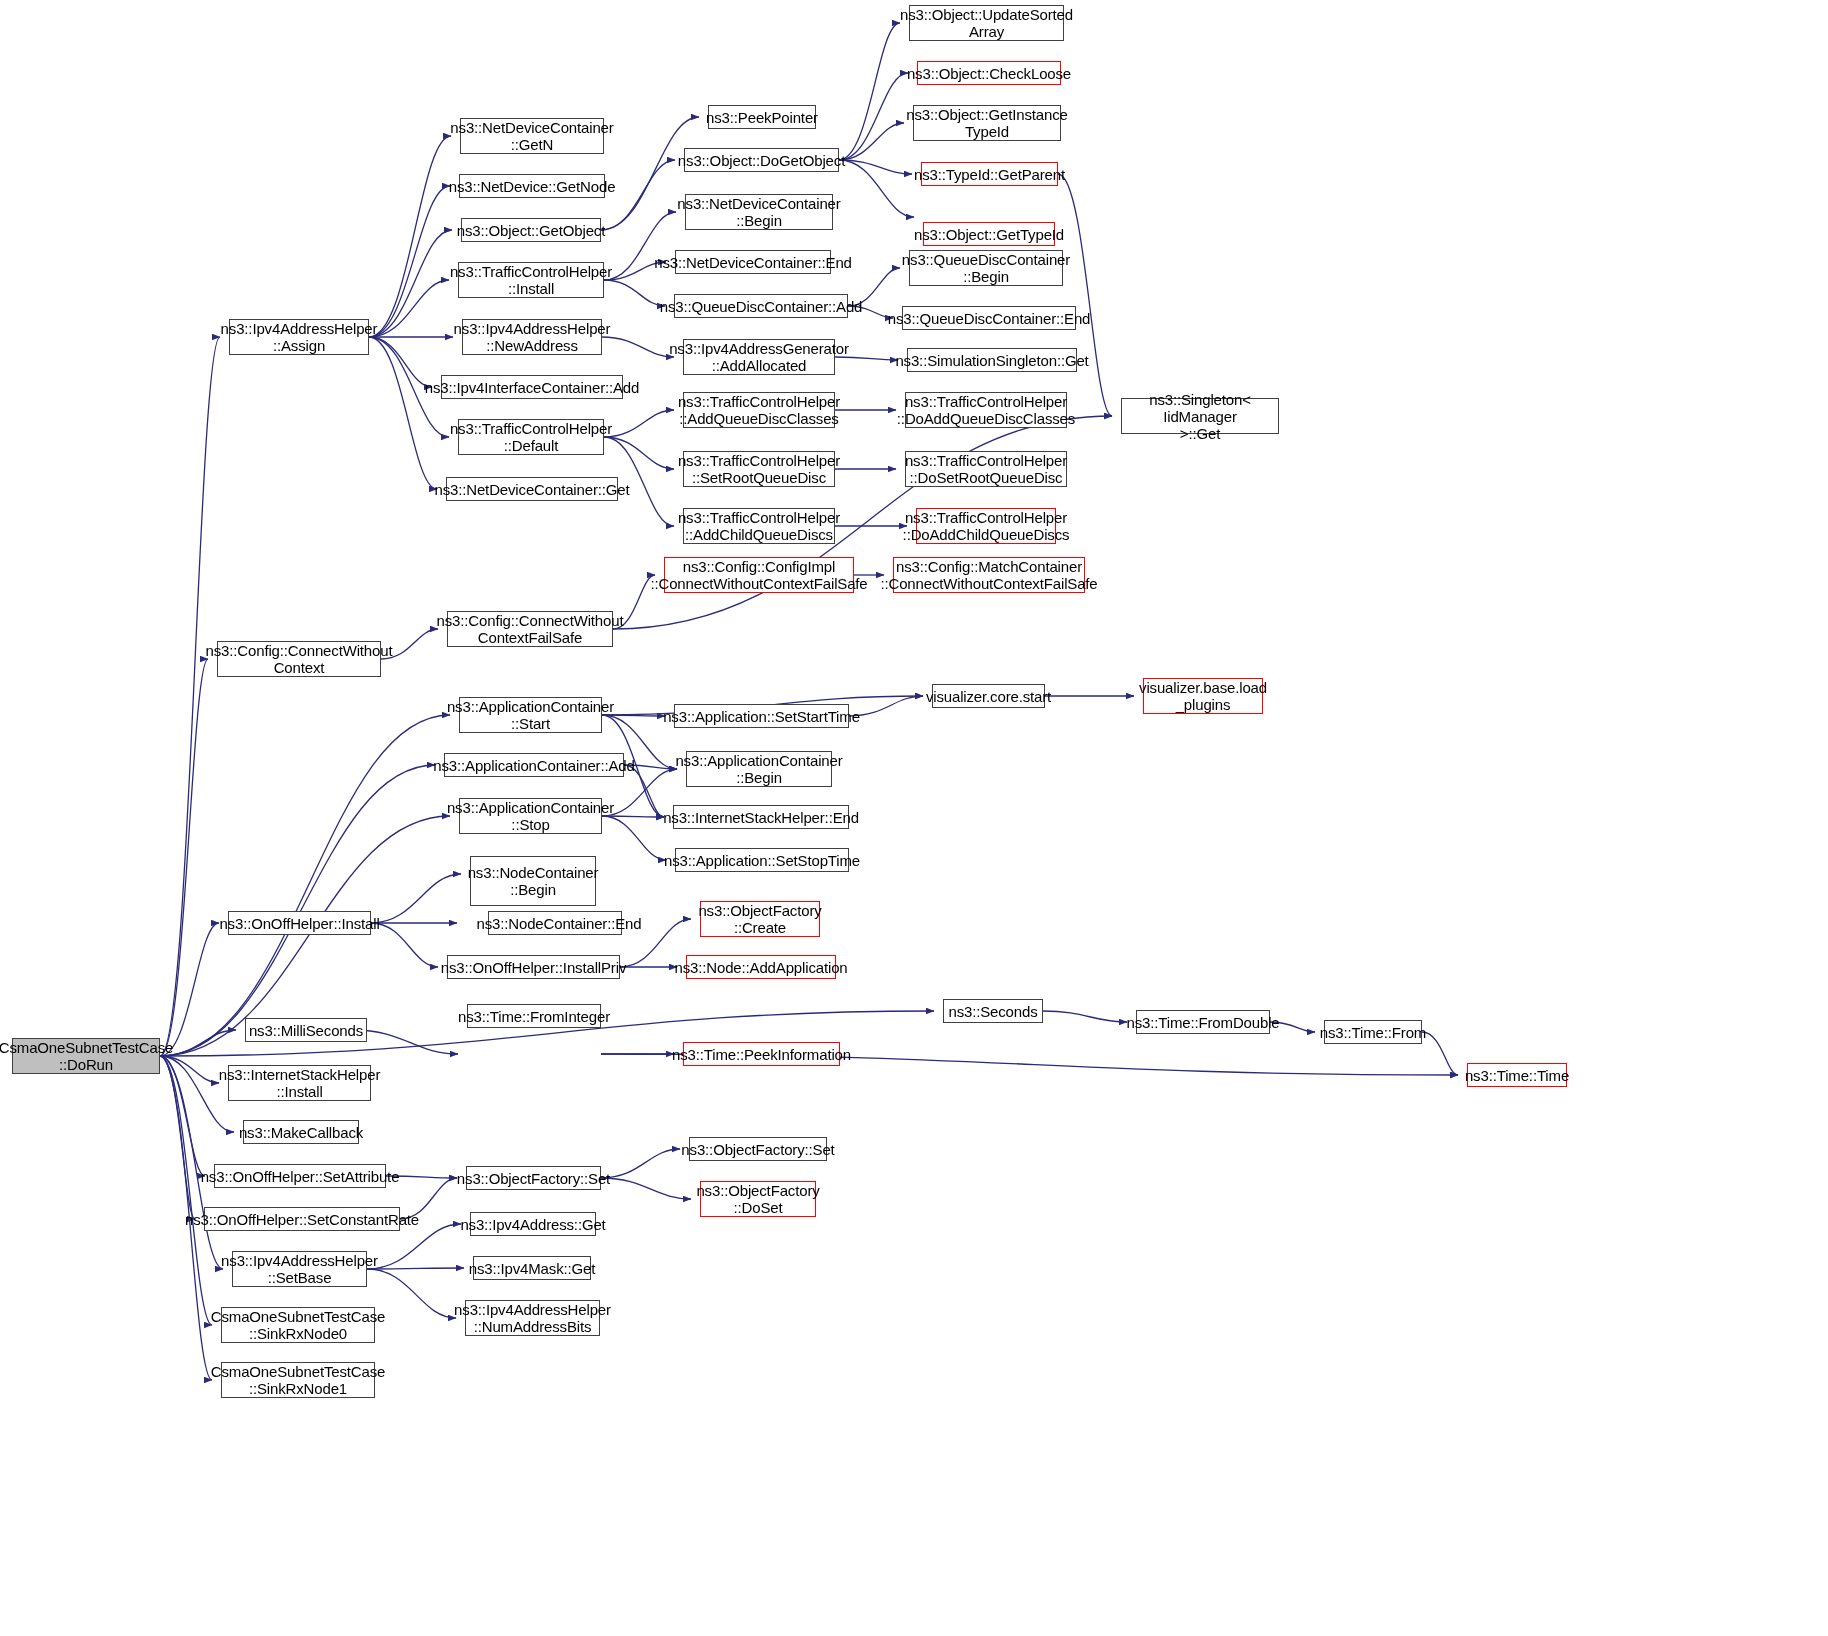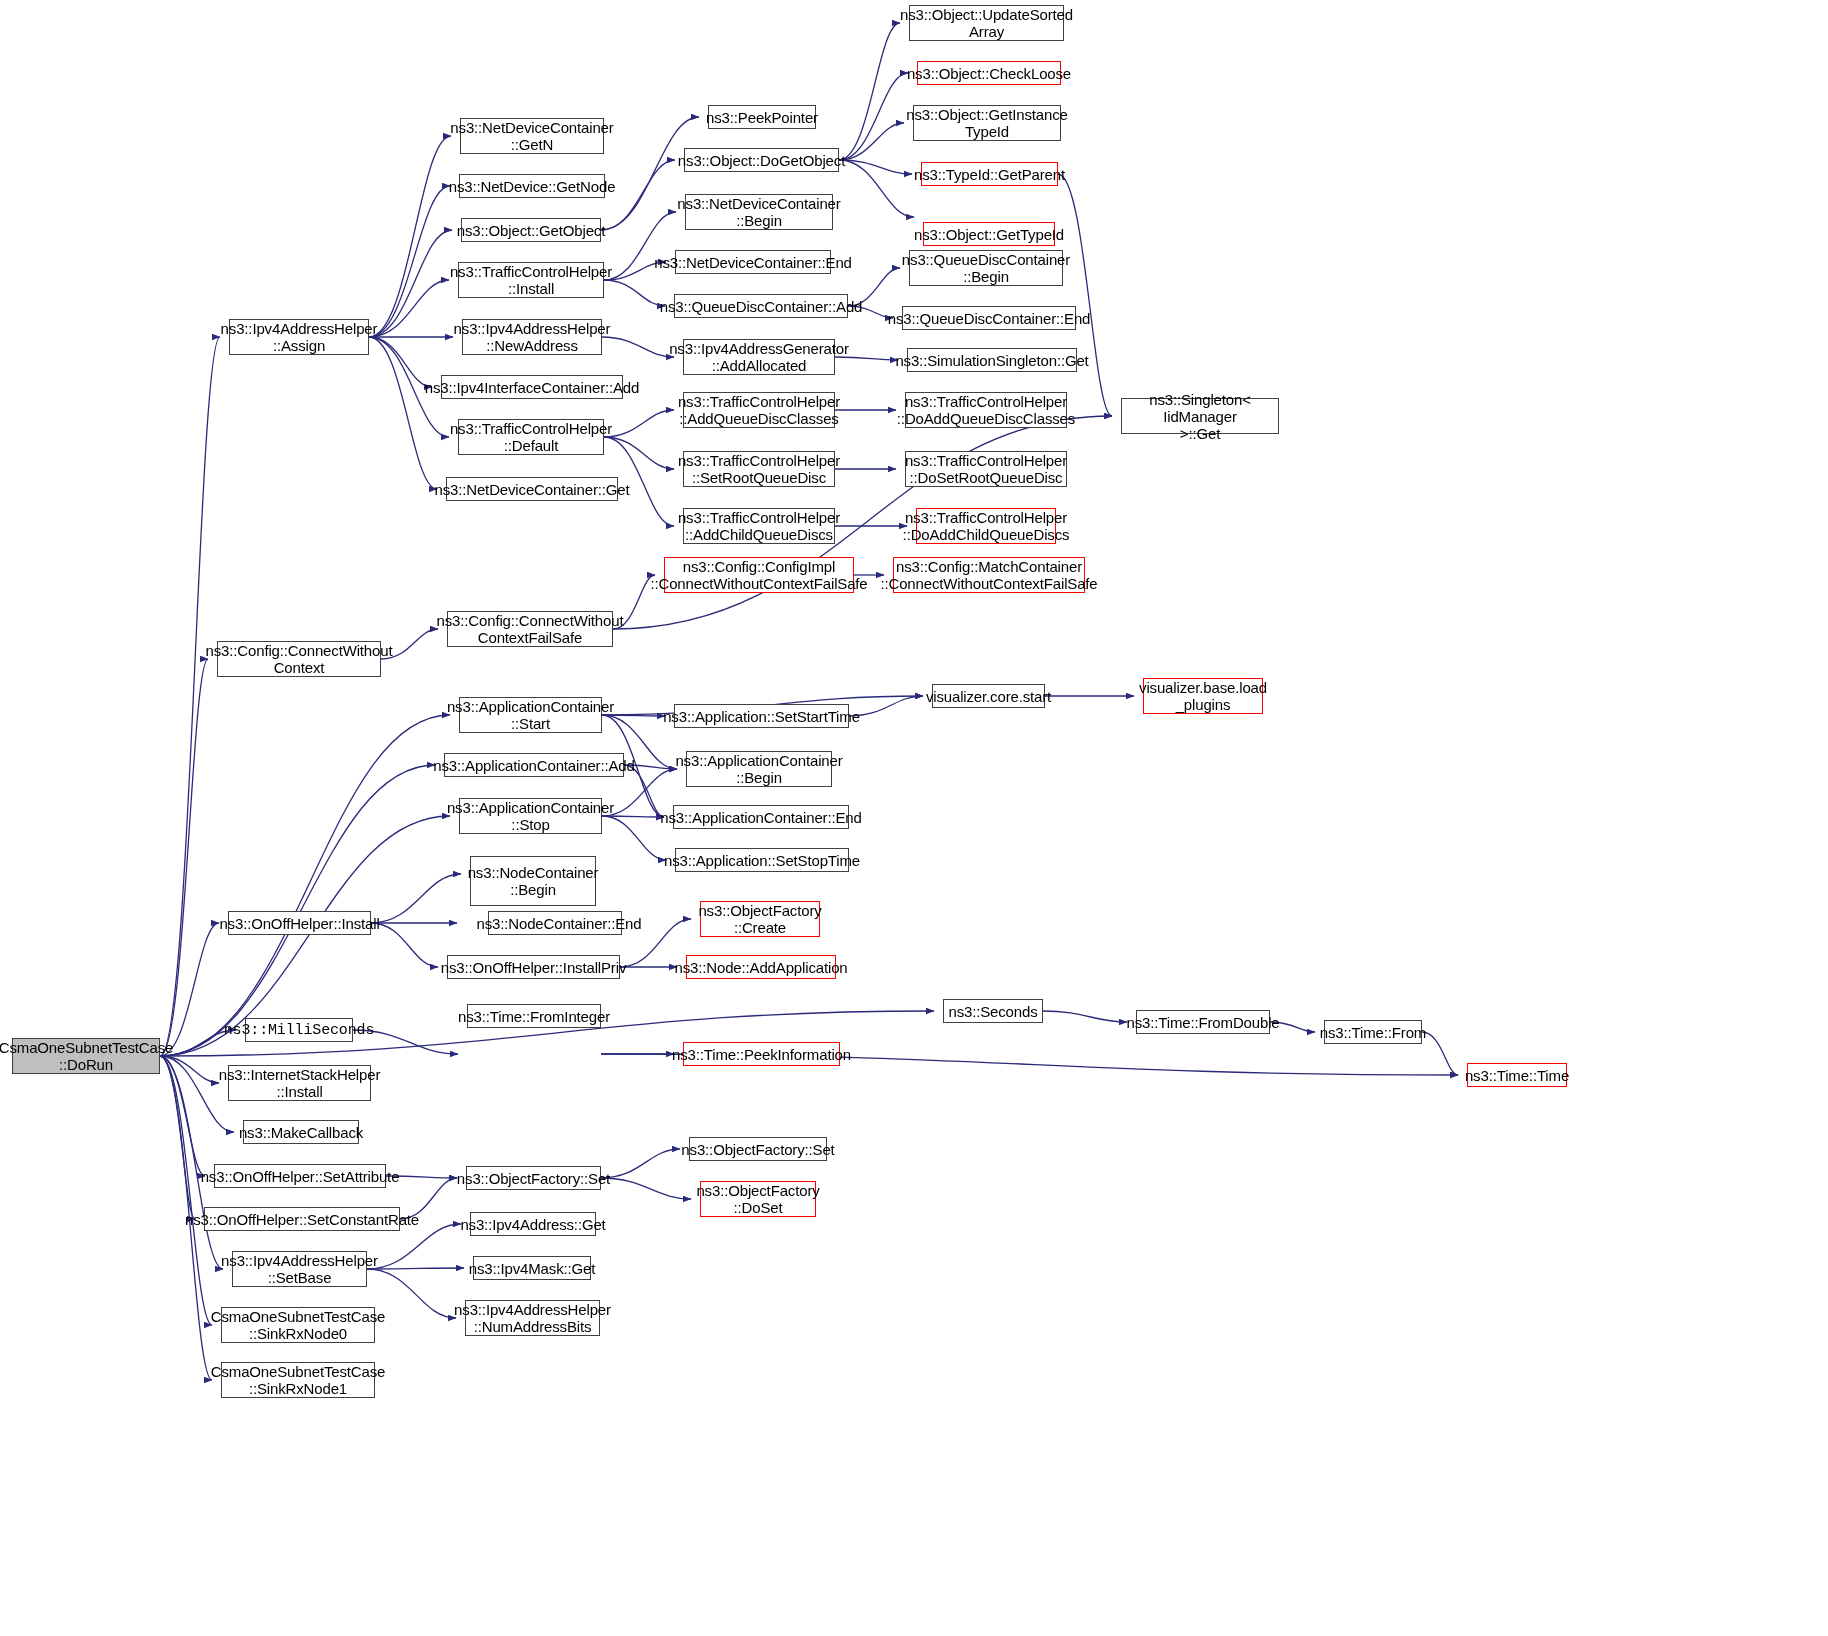--- a/index.html
+++ b/index.html
@@ -177,35 +177,35 @@
 ::Start</span></div>
       <div class="node" style="left: 674px; top: 704px; width: 175px; height: 24px;"><span>ns3::Application::SetStartTime</span></div>
       <div class="node" style="left: 932px; top: 684px; width: 113px; height: 24px;"><span>visualizer.core.start</span></div>
       <div class="node red" style="left: 1143px; top: 678px; width: 120px; height: 36px;"><span>visualizer.base.load
 _plugins</span></div>
       <div class="node" style="left: 444px; top: 753px; width: 180px; height: 24px;"><span>ns3::ApplicationContainer::Add</span></div>
       <div class="node" style="left: 686px; top: 751px; width: 146px; height: 36px;"><span>ns3::ApplicationContainer
 ::Begin</span></div>
       <div class="node" style="left: 459px; top: 798px; width: 143px; height: 36px;"><span>ns3::ApplicationContainer
 ::Stop</span></div>
-      <div class="node" style="left: 673px; top: 805px; width: 176px; height: 24px;"><span>ns3::ApplicationContainer::End</span></div>
+      <div class="node" style="left: 673px; top: 805px; width: 176px; height: 24px;"><span>ns3::InternetStackHelper::End</span></div>
       <div class="node" style="left: 675px; top: 848px; width: 174px; height: 24px;"><span>ns3::Application::SetStopTime</span></div>
       <div class="node" style="left: 470px; top: 856px; width: 126px; height: 50px;"><span>ns3::NodeContainer
 ::Begin</span></div>
       <div class="node" style="left: 488px; top: 911px; width: 134px; height: 24px; padding-left: 12px;"><span>ns3::NodeContainer::End</span></div>
       <div class="node" style="left: 228px; top: 911px; width: 143px; height: 24px;"><span>ns3::OnOffHelper::Install</span></div>
       <div class="node red" style="left: 700px; top: 901px; width: 120px; height: 36px;"><span>ns3::ObjectFactory
 ::Create</span></div>
       <div class="node" style="left: 447px; top: 955px; width: 173px; height: 24px;"><span>ns3::OnOffHelper::InstallPriv</span></div>
       <div class="node red" style="left: 686px; top: 955px; width: 150px; height: 24px;"><span>ns3::Node::AddApplication</span></div>
       <div class="node" style="left: 943px; top: 999px; width: 100px; height: 24px;"><span>ns3::Seconds</span></div>
       <div class="node" style="left: 1136px; top: 1010px; width: 134px; height: 24px;"><span>ns3::Time::FromDouble</span></div>
       <div class="node" style="left: 1324px; top: 1020px; width: 98px; height: 24px;"><span>ns3::Time::From</span></div>
       <div class="node red" style="left: 1467px; top: 1063px; width: 100px; height: 24px;"><span>ns3::Time::Time</span></div>
-      <div class="node" style="left: 245px; top: 1018px; width: 108px; height: 24px; font-family: Liberation Mono, monospace;"><span>ns3::MilliSeconds</span></div>
+      <div class="node" style="left: 245px; top: 1018px; width: 122px; height: 24px;"><span>ns3::MilliSeconds</span></div>
       <div class="node" style="left: 467px; top: 1004px; width: 134px; height: 24px;"><span>ns3::Time::FromInteger</span></div>
       <div class="node red" style="left: 683px; top: 1042px; width: 157px; height: 24px;"><span>ns3::Time::PeekInformation</span></div>
       <div class="node" style="left: 228px; top: 1065px; width: 143px; height: 36px;"><span>ns3::InternetStackHelper
 ::Install</span></div>
       <div class="node" style="left: 243px; top: 1120px; width: 116px; height: 24px;"><span>ns3::MakeCallback</span></div>
       <div class="node" style="left: 214px; top: 1164px; width: 172px; height: 24px;"><span>ns3::OnOffHelper::SetAttribute</span></div>
       <div class="node" style="left: 466px; top: 1166px; width: 135px; height: 24px;"><span>ns3::ObjectFactory::Set</span></div>
       <div class="node" style="left: 689px; top: 1137px; width: 138px; height: 24px;"><span>ns3::ObjectFactory::Set</span></div>
       <div class="node red" style="left: 700px; top: 1181px; width: 116px; height: 36px;"><span>ns3::ObjectFactory
 ::DoSet</span></div>

